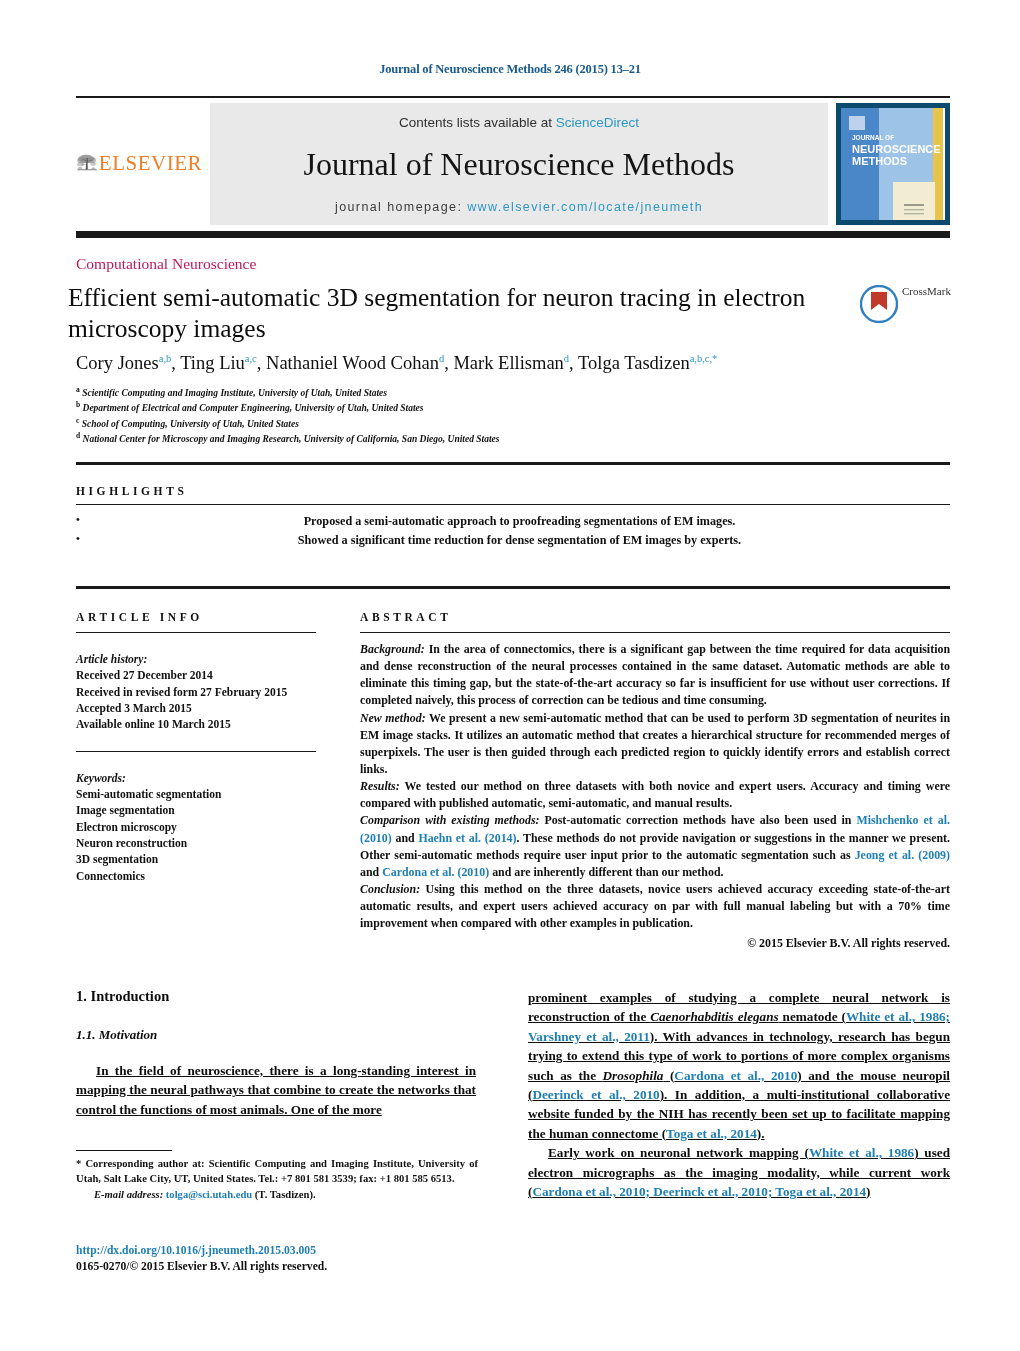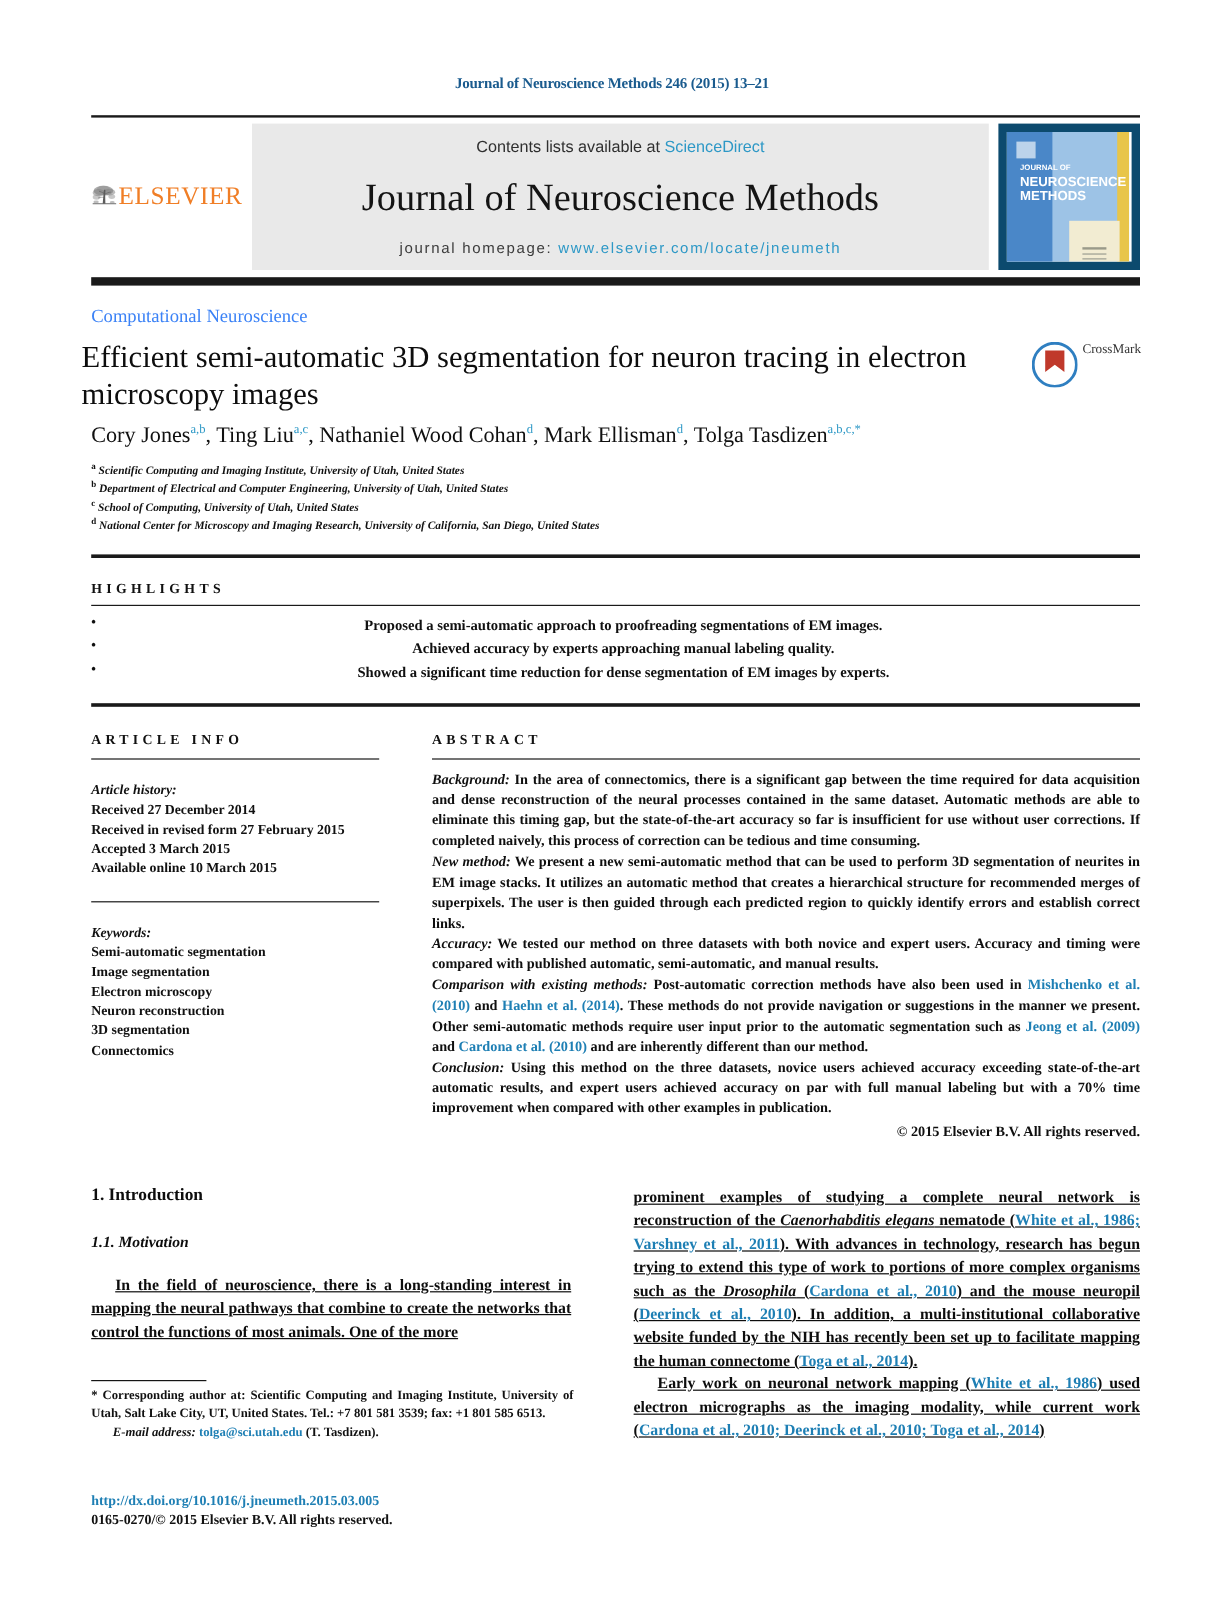--- a/index.html
+++ b/index.html
@@ -99,39 +99,39 @@
     font-size: 12.5px;
     letter-spacing: 1.4px;
     color: #3b3b3b;
   }
   .homepage-line .url {
     color: #2d98c6;
   }
   .cover-thumb {
     width: 104px;
     flex: 0 0 104px;
-    border: 7px solid #0c4a6e;
+    border: 5px solid #0c4a6e;
     background: #ffffff;
     position: relative;
     overflow: hidden;
   }
   .rule-thick-bottom {
     margin-top: 6px;
     border-top: 7px solid #1a1a1a;
     width: 874px;
     height: 0;
   }
 
   
   .section-label {
     position: absolute;
     left: 76px; top: 255px;
     font-family: "Liberation Serif", serif;
     font-size: 15.5px;
-    color: #3b82f6;
+    color: #be185d;
   }
   .title-block {
     position: absolute;
     left: 68px; top: 282px;
     width: 740px;
   }
   .paper-title {
     font-family: "Liberation Serif", serif;
     font-size: 25.5px;
     line-height: 1.22;
@@ -451,21 +451,20 @@
     <div><sup>b</sup> <span>Department of Electrical and Computer Engineering, University of Utah, United States</span></div>
     <div><sup>c</sup> <span>School of Computing, University of Utah, United States</span></div>
     <div><sup>d</sup> <span>National Center for Microscopy and Imaging Research, University of California, San Diego, United States</span></div>
   </div>
 
   <div class="hr-band" style="top:462px;"></div>
   <div class="hl-heading">HIGHLIGHTS</div>
   <div class="hr-thin" style="left:76px; top:504px; width:874px;"></div>
   <ul class="hl-list">
     <li>Proposed a semi-automatic approach to proofreading segmentations of EM images.</li>
-    <li>Achieved accuracy by experts approaching manual labeling quality.</li>
     <li>Showed a significant time reduction for dense segmentation of EM images by experts.</li>
   </ul>
   <div class="hr-band" style="top:586px;"></div>
 
   <div class="col-info">
     <div class="box-heading">ARTICLE INFO</div>
     <div class="box-rule"></div>
     <div class="info-lines">
       <div class="info-sub">Article history:</div>
       <div>Received 27 December 2014</div>
@@ -485,21 +484,21 @@
       <div>Connectomics</div>
     </div>
   </div>
 
   <div class="col-abstract">
     <div class="box-heading">ABSTRACT</div>
     <div class="box-rule"></div>
     <div class="abstract-body">
       <p><em>Background:</em><span> In the area of connectomics, there is a significant gap between the time required for data acquisition and dense reconstruction of the neural processes contained in the same dataset. Automatic methods are able to eliminate this timing gap, but the state-of-the-art accuracy so far is insufficient for use without user corrections. If completed naively, this process of correction can be tedious and time consuming.</span></p>
       <p><em>New method:</em><span> We present a new semi-automatic method that can be used to perform 3D segmentation of neurites in EM image stacks. It utilizes an automatic method that creates a hierarchical structure for recommended merges of superpixels. The user is then guided through each predicted region to quickly identify errors and establish correct links.</span></p>
-      <p><em>Accuracy:</em><span> We tested our method on three datasets with both novice and expert users. Accuracy and timing were compared with published automatic, semi-automatic, and manual results.</span></p>
+      <p><em>Results:</em><span> We tested our method on three datasets with both novice and expert users. Accuracy and timing were compared with published automatic, semi-automatic, and manual results.</span></p>
       <p><em>Comparison with existing methods:</em><span> Post-automatic correction methods have also been used in </span><span class="cite">Mishchenko et al. (2010)</span><span> and </span><span class="cite">Haehn et al. (2014)</span><span>. These methods do not provide navigation or suggestions in the manner we present. Other semi-automatic methods require user input prior to the automatic segmentation such as </span><span class="cite">Jeong et al. (2009)</span><span> and </span><span class="cite">Cardona et al. (2010)</span><span> and are inherently different than our method.</span></p>
       <p><em>Conclusion:</em><span> Using this method on the three datasets, novice users achieved accuracy exceeding state-of-the-art automatic results, and expert users achieved accuracy on par with full manual labeling but with a 70% time improvement when compared with other examples in publication.</span></p>
     </div>
     <div class="copyright-line">© 2015 Elsevier B.V. All rights reserved.</div>
   </div>
 
   <div class="body-col-left">
     <h2 class="h1-num">1.  Introduction</h2>
     <h3 class="h2-num">1.1.  Motivation</h3>
     <p class="body-text indent">In the field of neuroscience, there is a long-standing interest in mapping the neural pathways that combine to create the networks that control the functions of most animals. One of the more</p>

